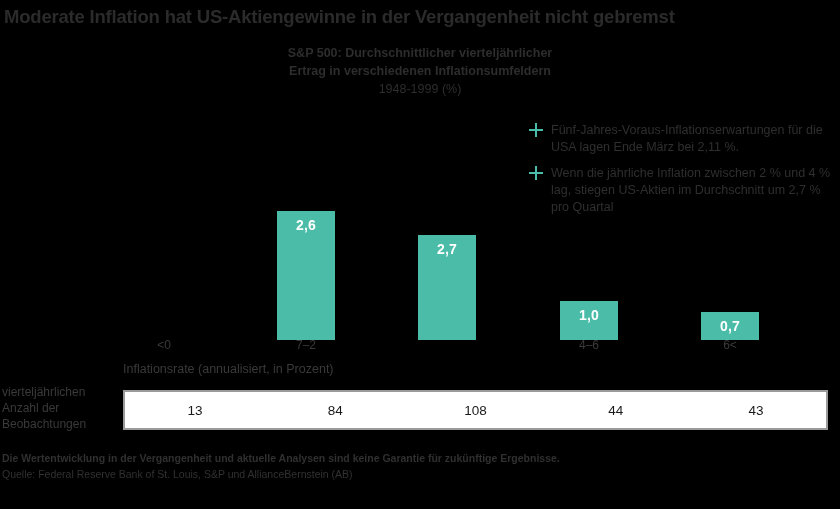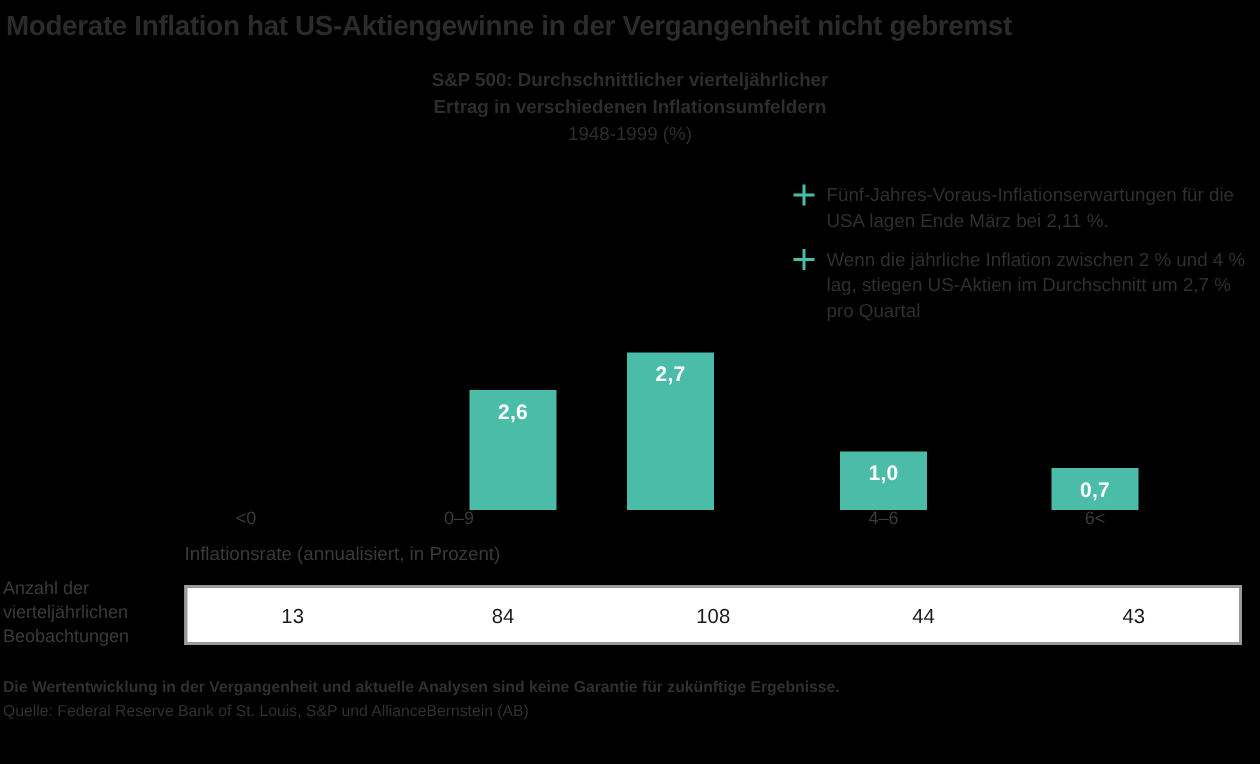--- a/index.html
+++ b/index.html
@@ -210,21 +210,21 @@
       <span>Fünf-Jahres-Voraus-Inflationserwartungen für die USA lagen Ende März bei 2,11 %.</span>
     </div>
     <div class="legend-item">
       <span class="legend-bullet"></span>
       <span>Wenn die jährliche Inflation zwischen 2 % und 4 % lag, stiegen US-Aktien im Durchschnitt um 2,7 % pro Quartal</span>
     </div>
   </div>
 
   <div id="plot-area">
     <div class="bar-slot" style="left:236px;">
-      <div class="bar" style="height:80px;margin-left:36px;">
+      <div class="bar" style="height:129px;">
         <span class="bar-value">2,6</span>
       </div>
     </div>
     <div class="bar-slot" style="left:377px;">
       <div class="bar" style="height:105px;">
         <span class="bar-value">2,7</span>
       </div>
     </div>
     <div class="bar-slot" style="left:519px;">
       <div class="bar" style="height:39px;">
@@ -233,30 +233,30 @@
     </div>
     <div class="bar-slot" style="left:660px;">
       <div class="bar" style="height:28px;">
         <span class="bar-value">0,7</span>
       </div>
     </div>
   </div>
 
   <div id="x-axis">
     <span class="x-tick" style="left:94px;">&lt;0</span>
-    <span class="x-tick" style="left:236px;">0–9</span>
+    <span class="x-tick" style="left:236px;">7–2</span>
     <span class="x-tick" style="left:519px;">4–6</span>
     <span class="x-tick" style="left:660px;">6&lt;</span>
   </div>
 
   <div id="x-axis-title">Inflationsrate (annualisiert, in Prozent)</div>
 
   <div id="count-label">
+    <div>vierteljährlichen</div>
     <div>Anzahl der</div>
-    <div>vierteljährlichen</div>
     <div>Beobachtungen</div>
   </div>
 
   <div id="count-table">
     <div class="count-cell">13</div>
     <div class="count-cell">84</div>
     <div class="count-cell">108</div>
     <div class="count-cell">44</div>
     <div class="count-cell">43</div>
   </div>

